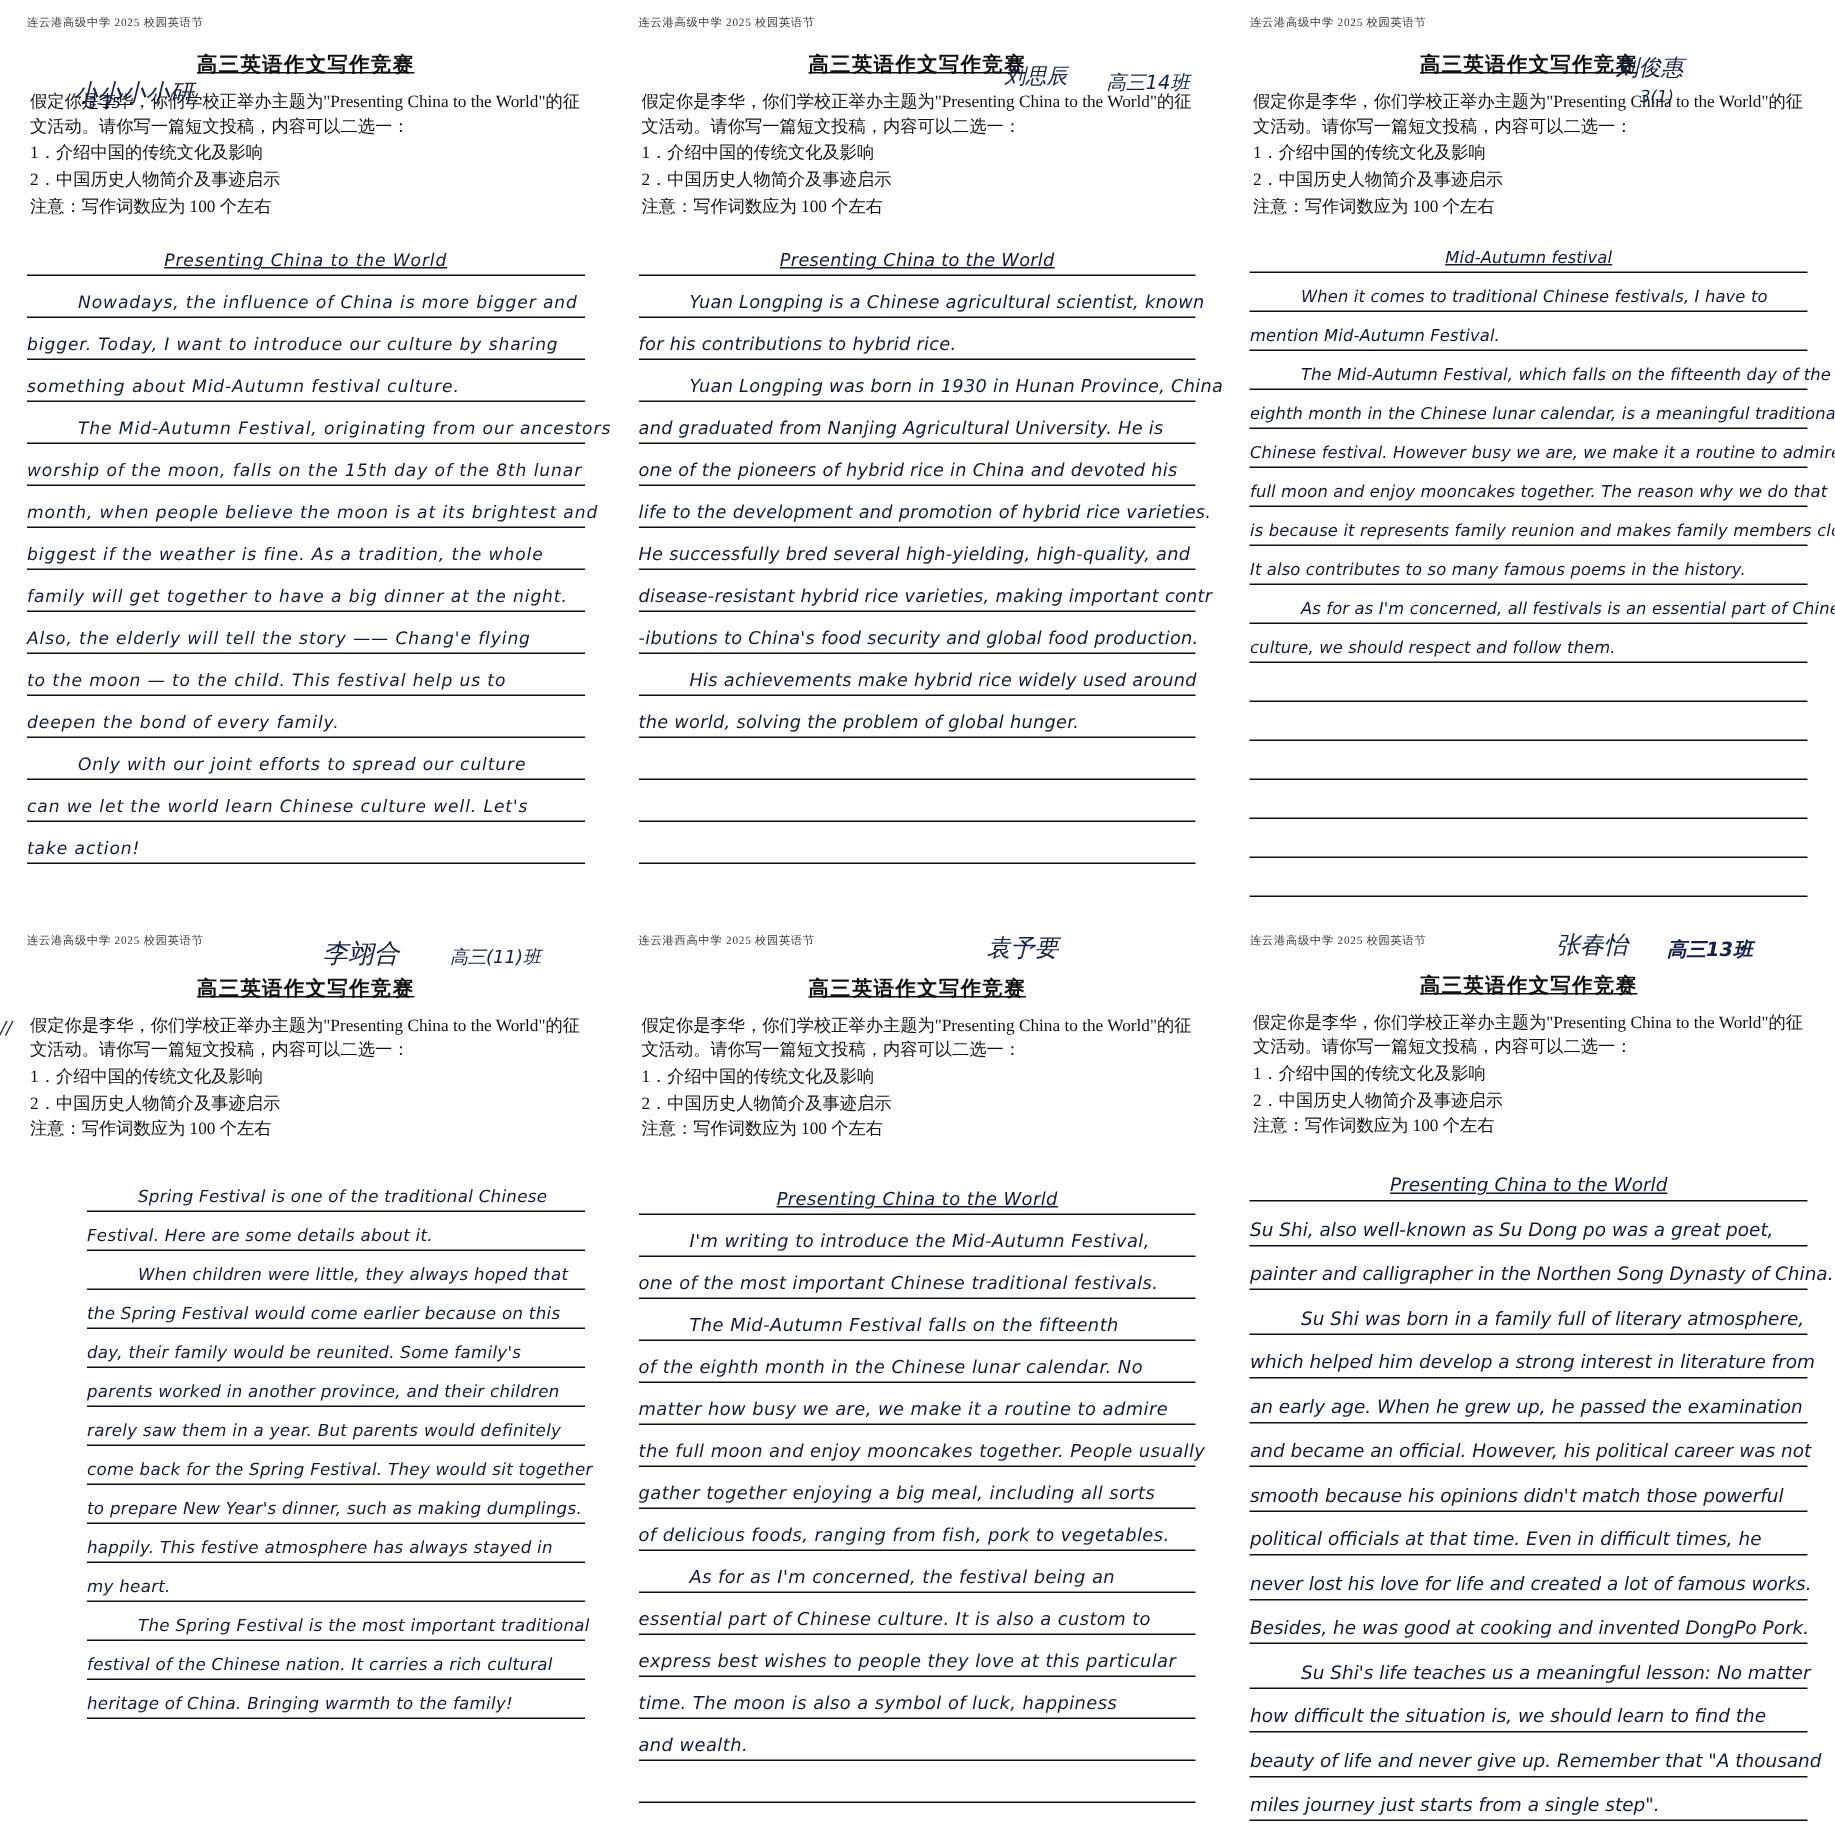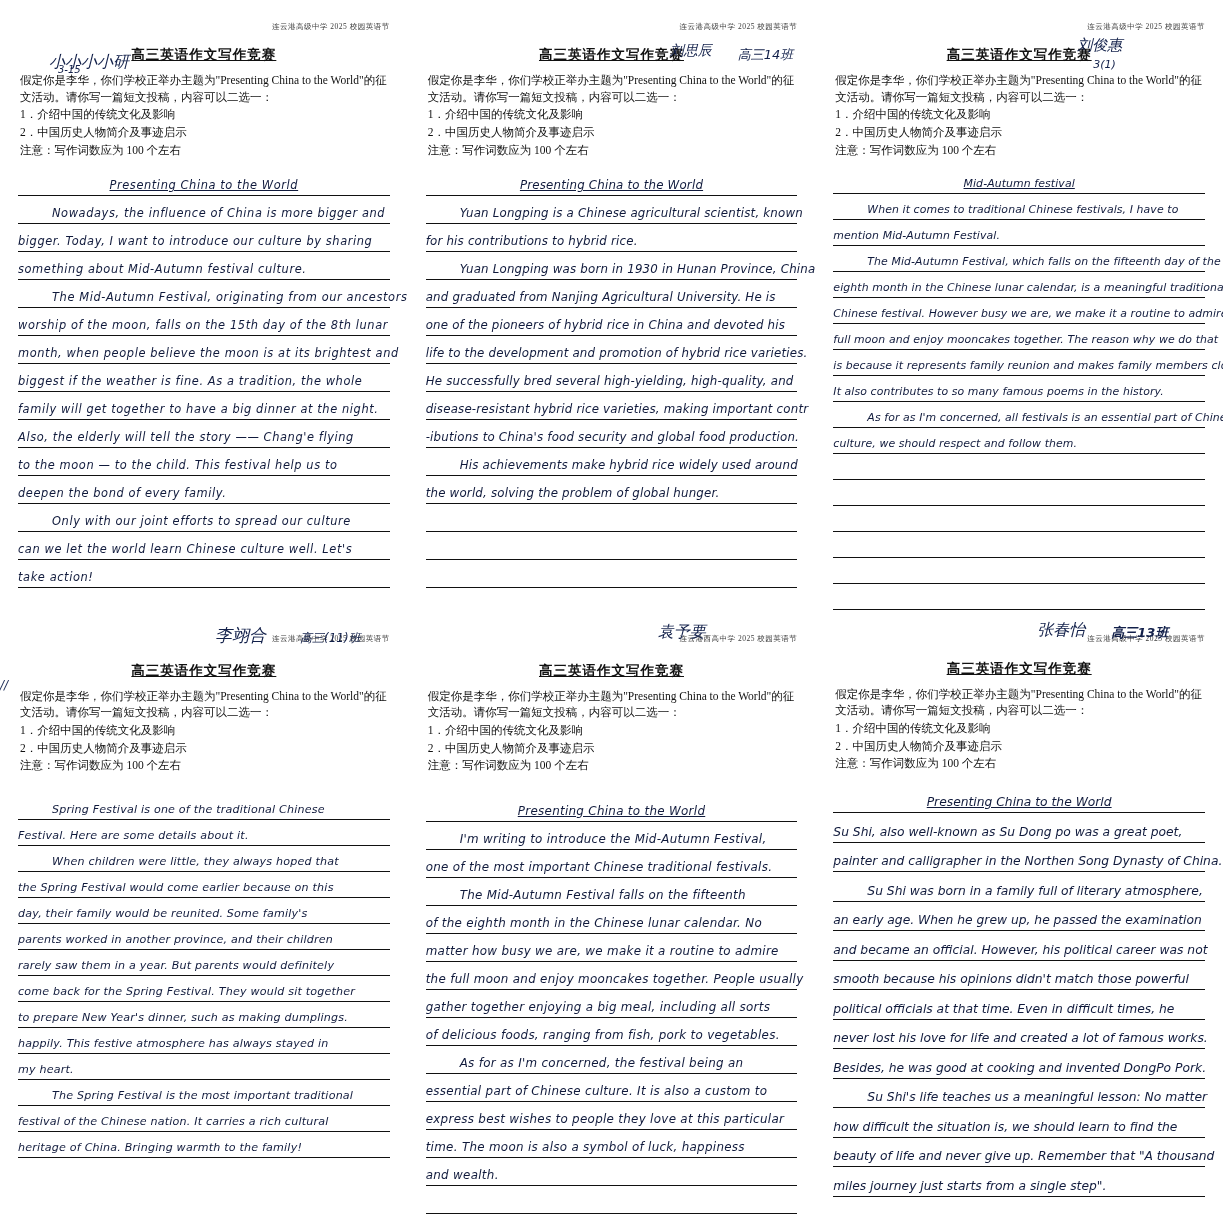--- a/index.html
+++ b/index.html
@@ -10,25 +10,25 @@
     grid-template-rows:1fr 1fr;
     width:1223px;height:1223px;
   }
   .sheet{
     position:relative;
     padding:4px 18px 6px 18px;
     box-sizing:border-box;
     overflow:hidden;
   }
   .page-header{
-    text-align:right;
+    text-align:left;
     font-size:7.5px;
     color:#3a3a3a;
     letter-spacing:.5px;
-    margin-top:18px;
+    margin-top:6px;
     white-space:nowrap;
   }
   .hand-name{
     position:absolute;
     font-family:"DejaVu Sans",sans-serif;
     color:#12204a;
     font-style:italic;
     white-space:nowrap;
   }
   .title{
@@ -281,21 +281,21 @@
     <div class="hand-name" style="left:215px;top:12px;font-size:17px;">李翊合</div>
     <div class="hand-name" style="left:300px;top:18px;font-size:12px;">高三(11)班</div>
     <div class="doodle" style="left:0px;top:66px;">//</div>
     <div class="title" style="margin-top:18px;">高三英语作文写作竞赛</div>
     <div class="prompt">
       <p>假定你是李华，你们学校正举办主题为"Presenting China to the World"的征文活动。请你写一篇短文投稿，内容可以二选一：</p>
       <p>1．介绍中国的传统文化及影响</p>
       <p>2．中国历史人物简介及事迹启示</p>
       <p>注意：写作词数应为 100 个左右</p>
     </div>
-    <div class="lines" style="margin-top:20px;">
+    <div class="lines" style="margin-top:20px;margin-left:40px;">
       <div class="line">
           <div class="hw ind">Spring Festival is one of the traditional Chinese</div>
         </div>
       <div class="line">
           <div class="hw">Festival. Here are some details about it.</div>
         </div>
       <div class="line">
           <div class="hw ind">When children were little, they always hoped that</div>
         </div>
       <div class="line">
@@ -411,20 +411,23 @@
       <div class="line">
           <div class="hw">Su Shi, also well-known as Su Dong po was a great poet,</div>
         </div>
       <div class="line">
           <div class="hw">painter and calligrapher in the Northen Song Dynasty of China.</div>
         </div>
       <div class="line">
           <div class="hw ind">Su Shi was born in a family full of literary atmosphere,</div>
         </div>
       <div class="line">
+          <div class="hw">which helped him develop a strong interest in literature from</div>
+        </div>
+      <div class="line">
           <div class="hw">an early age. When he grew up, he passed the examination</div>
         </div>
       <div class="line">
           <div class="hw">and became an official. However, his political career was not</div>
         </div>
       <div class="line">
           <div class="hw">smooth because his opinions didn't match those powerful</div>
         </div>
       <div class="line">
           <div class="hw">political officials at that time. Even in difficult times, he</div>

